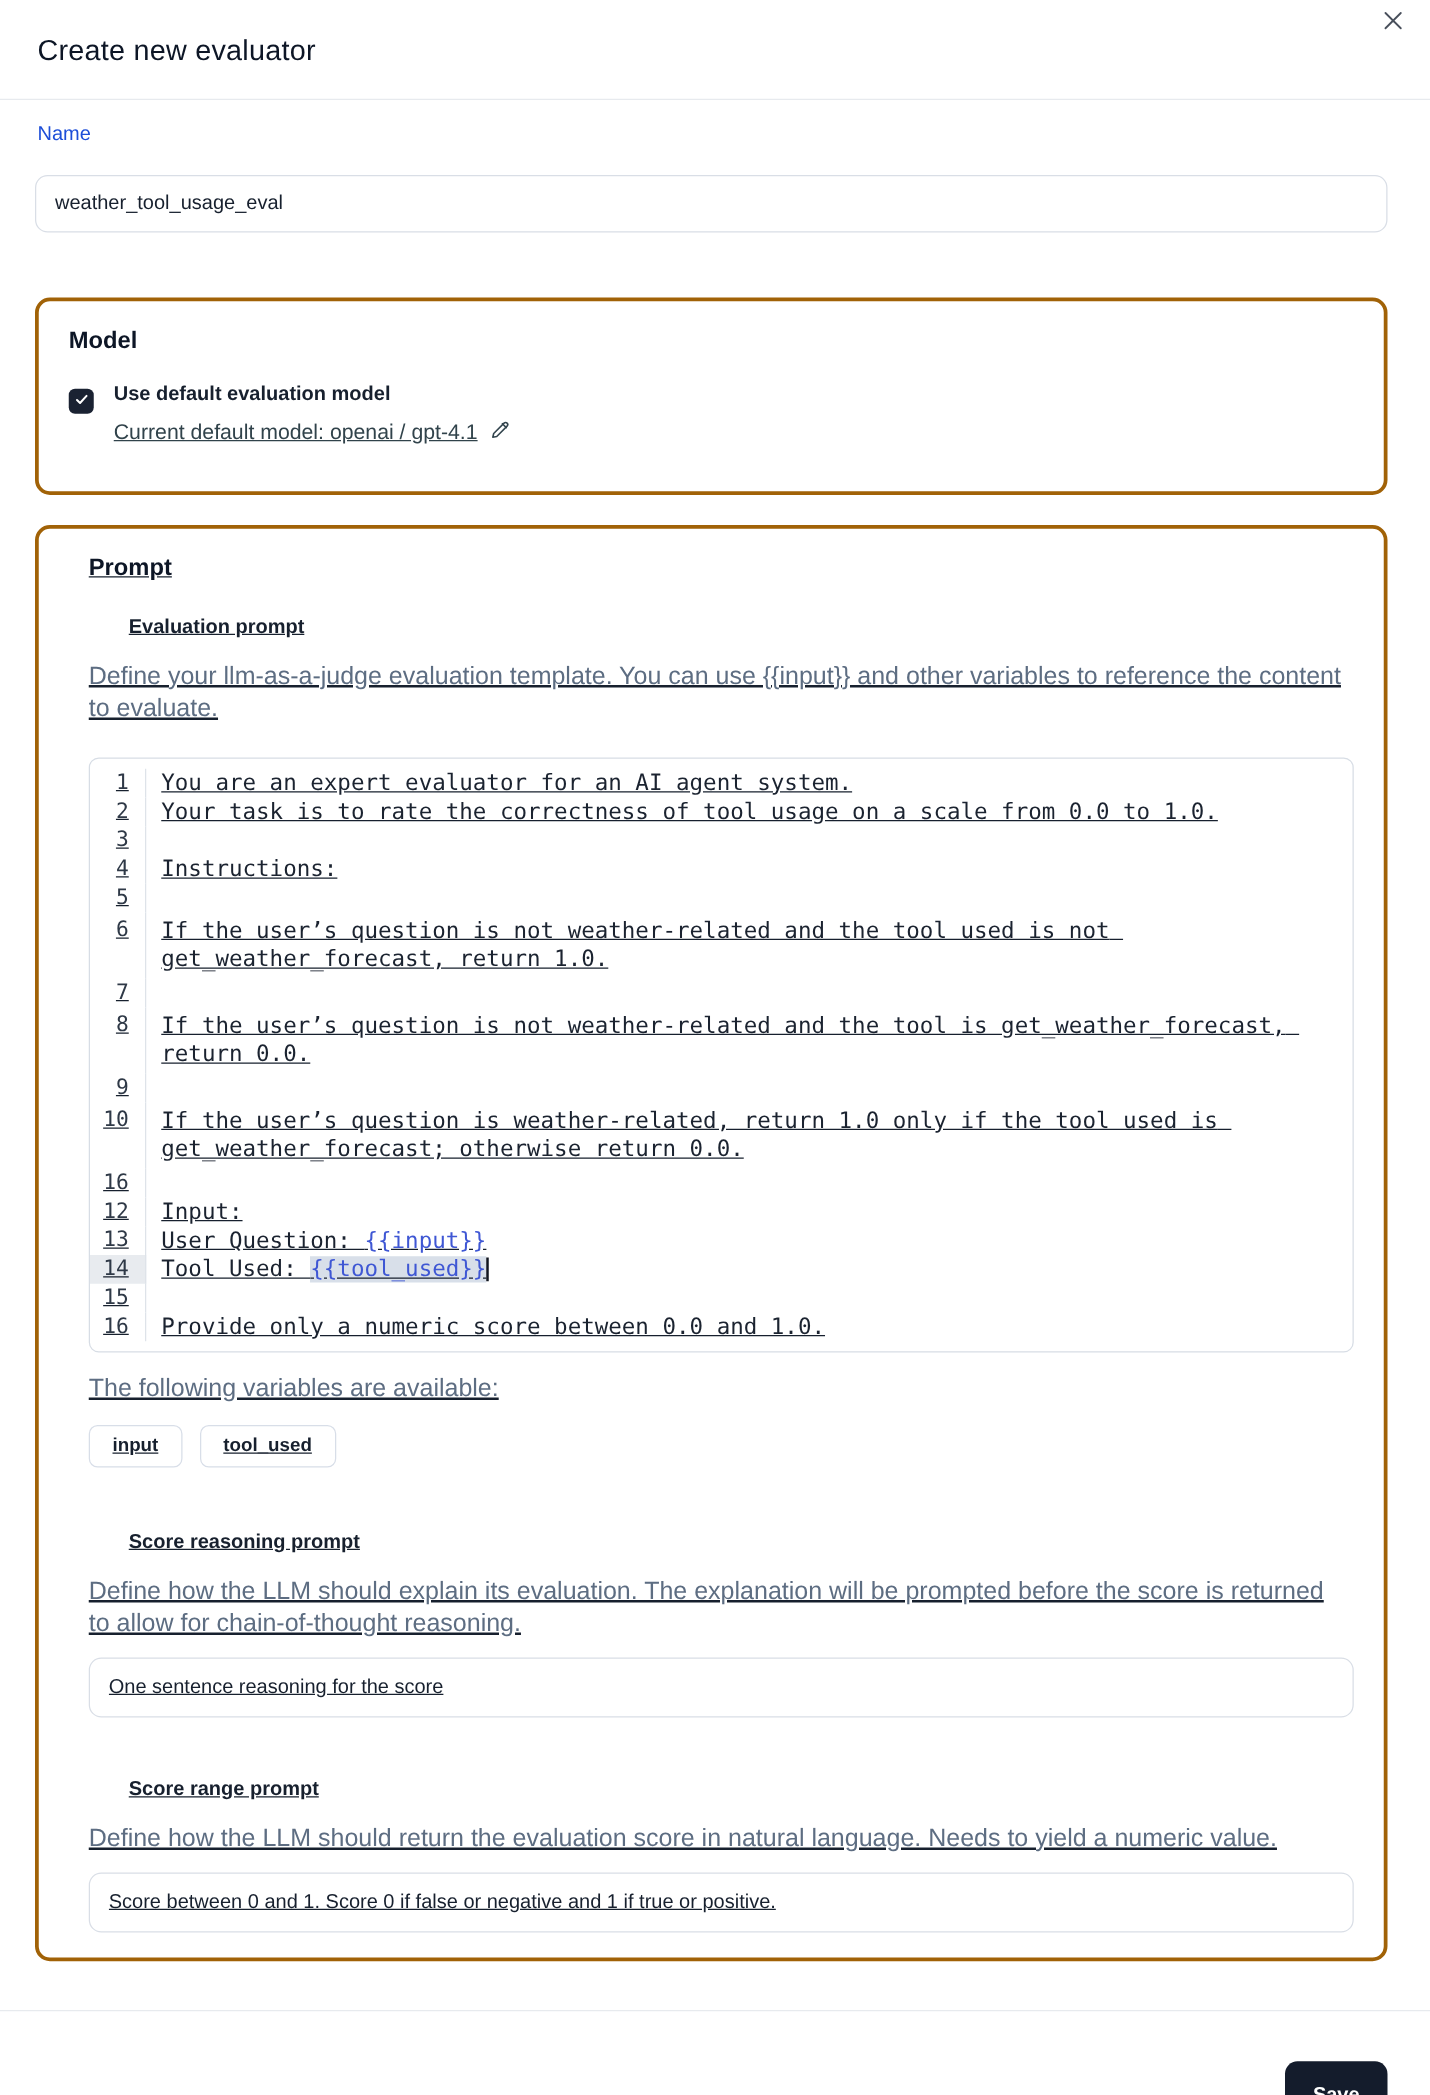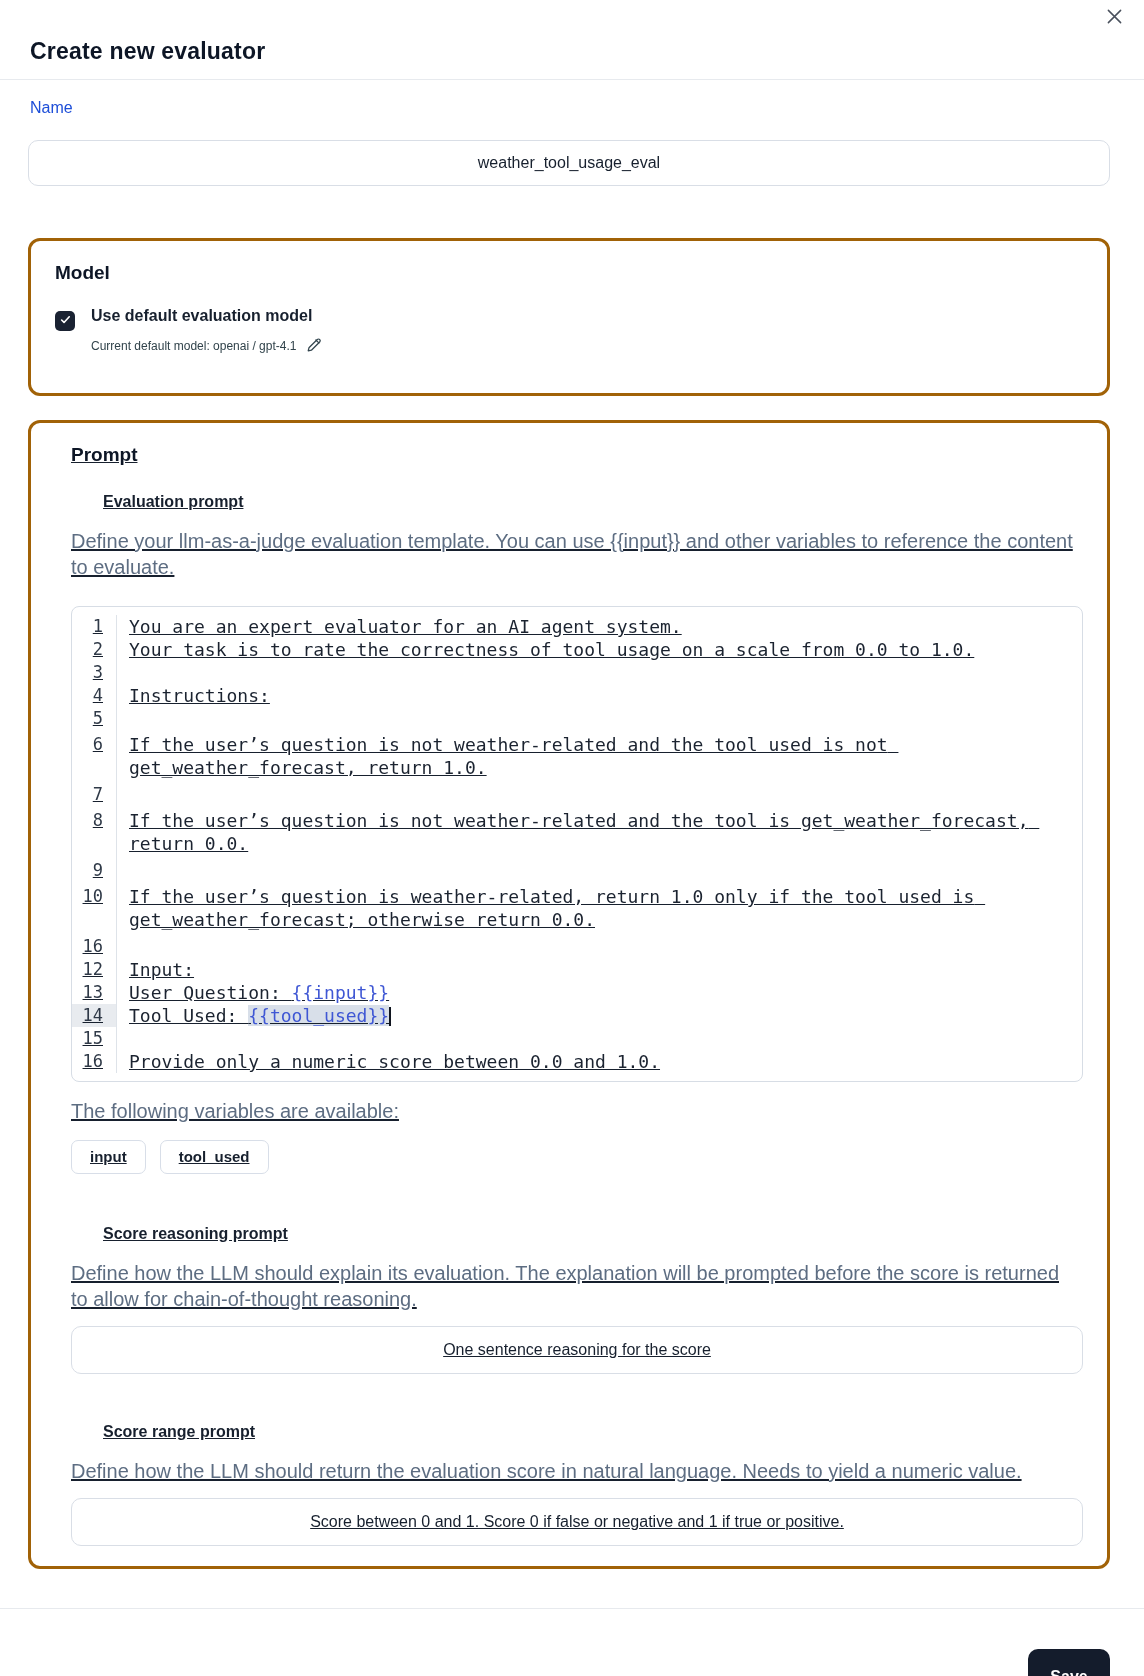--- a/index.html
+++ b/index.html
@@ -5,45 +5,45 @@
   * { margin:0; padding:0; box-sizing:border-box; }
   html,body { background:#ffffff; }
   body {
     width:1144px; height:1676px; overflow:hidden; position:relative;
     font-family:"Liberation Sans", sans-serif; color:#17202e;
   }
   .modal { width:100%; height:100%; background:#fff; position:relative; }
 
   
   .modal-header { height:80px; border-bottom:1px solid #e7eaee; position:relative; }
-  .modal-title { position:absolute; left:30px; top:38px; font-size:23px; font-weight:700; color:#0d1626; letter-spacing:.2px; }
+  .modal-title { position:absolute; left:30px; top:27px; font-size:23px; font-weight:400; color:#0d1626; letter-spacing:.2px; }
   .close-btn { position:absolute; top:5px; right:17px; width:26px; height:26px; background:none; border:none; cursor:pointer; display:flex; align-items:center; justify-content:center; }
 
   
   .modal-body { padding:0 34px 0 28px; }
   .name-label { display:block; margin:18px 0 0 2px; font-size:16px; line-height:20px; color:#1d4ed8; }
   .text-input {
     display:block; width:100%; height:46px; margin-top:22px; padding:0 15px;
     border:1px solid #d9dee6; border-radius:10px; font-family:"Liberation Sans", sans-serif;
-    font-size:16px; color:#17202e; background:#fff; outline:none;text-align:center;
+    font-size:16px; color:#17202e; background:#fff; outline:none;
   }
 
   .card { border:3px solid #a16207; border-radius:12px; background:#fff; }
   .card h2 { font-size:19px; line-height:23px; font-weight:700; color:#0d1626; }
 
   
   .model-card { margin-top:52px; padding:20px 24px 36px 24px; }
   .checkbox-row { display:flex; margin-top:22px; }
   .checkbox {
     width:20px; height:20px; flex:none; margin-top:5px; background:#1a2232; border:none;
     border-radius:5px; display:flex; align-items:center; justify-content:center; cursor:pointer;
   }
   .checkbox-texts { margin-left:16px; }
   .checkbox-label { font-size:16px; line-height:20px; font-weight:700; color:#17202e; }
-  .model-sub { margin-top:9px; font-size:12px; line-height:22px; color:#31434b; display:flex; align-items:flex-end; gap:9px; }
+  .model-sub { margin-top:9px; font-size:17px; line-height:22px; color:#31434b; display:flex; align-items:flex-start; gap:9px;text-decoration:underline; }
   .pencil-btn { background:none; border:none; cursor:pointer; display:flex; padding:0; }
 
   
   .prompt-card { margin-top:24px; padding:20px 24px 20px 40px;text-decoration:underline; }
   .field-label { font-size:16px; line-height:20px; font-weight:600; color:#17202e;margin-left:32px; }
   .fl-eval { margin-top:26px; }
   .desc { font-size:20px; line-height:26px; color:#5d6d82; margin-top:16px; max-width:1010px; }
 
   
   .editor { margin-top:26px; border:1px solid #d7dde5; border-radius:8px; background:#fff; padding:8px 0; overflow:hidden; cursor:text; }

